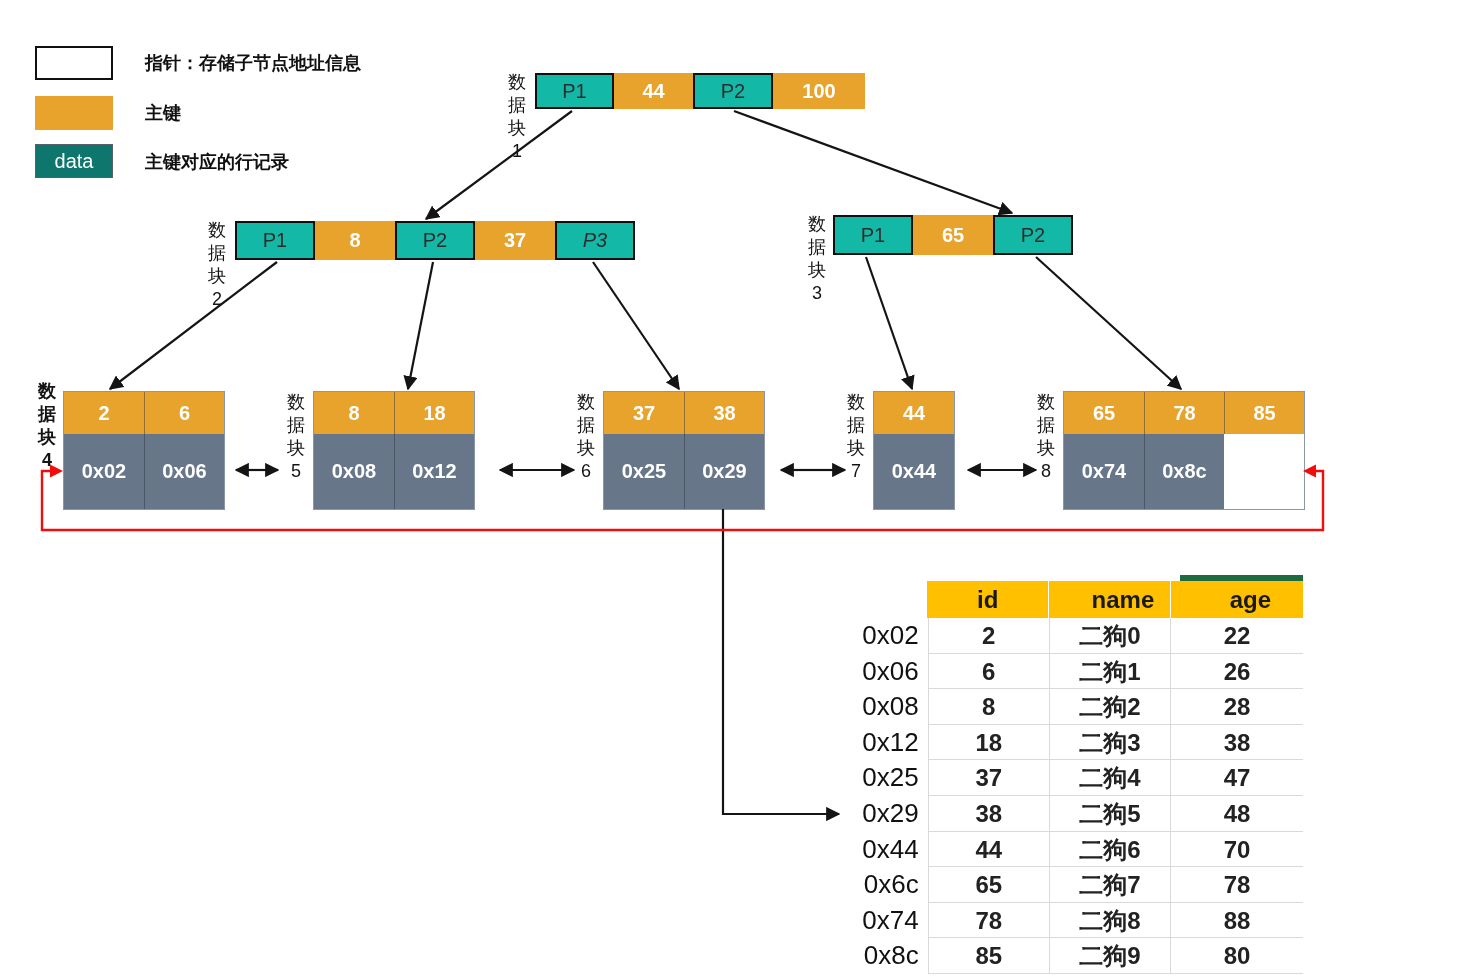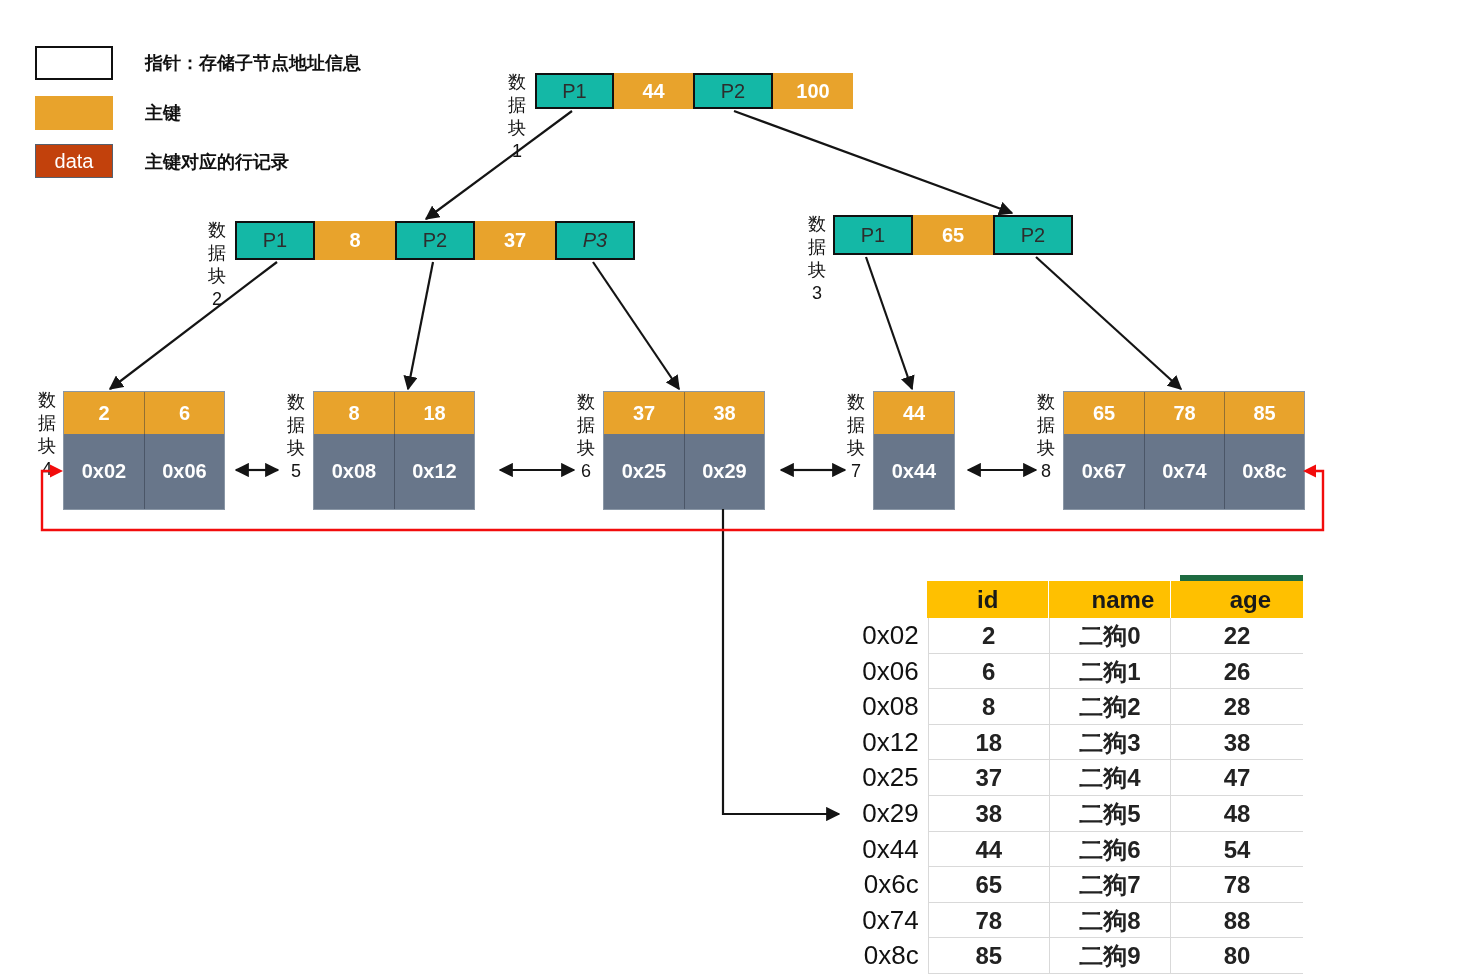--- a/index.html
+++ b/index.html
@@ -4,21 +4,21 @@
 <style>
   html,body{margin:0;padding:0;background:#ffffff;}
   #stage{
     position:relative;width:1462px;height:978px;overflow:hidden;background:#ffffff;
     font-family:"Liberation Sans","DejaVu Sans",sans-serif;color:#1a1a1a;margin-top:8px;
   }
   
   .lg-box{position:absolute;width:78px;height:34px;box-sizing:border-box;}
   .lg-pointer{left:35px;top:38px;background:#fff;border:2px solid #101010;}
   .lg-key{left:35px;top:88px;background:#E8A32C;}
-  .lg-data{left:35px;top:136px;background:#c2410c;border:1px solid #55606E;
+  .lg-data{left:35px;top:136px;background:#0f766e;border:1px solid #55606E;
            color:#fff;font-size:20px;display:flex;align-items:center;justify-content:center;}
   .lg-label{position:absolute;left:145px;font-size:18px;font-weight:bold;color:#111;line-height:22px;}
   
   .vlabel{position:absolute;width:22px;font-size:18px;line-height:23px;text-align:center;
           word-break:break-all;color:#141414;}
   
   .inode{position:absolute;display:flex;align-items:stretch;}
   .cell{box-sizing:border-box;display:flex;align-items:center;justify-content:center;font-size:20px;}
   .pc{background:#14b8a6;border:2px solid #101010;color:#2d2d2d;}
   .kc{background:#E8A32C;color:#ffffff;font-weight:600;}
@@ -54,31 +54,31 @@
   <div class="lg-box lg-pointer"></div>
   <div class="lg-label" style="top:44px;">指针：存储子节点地址信息</div>
   <div class="lg-box lg-key"></div>
   <div class="lg-label" style="top:94px;">主键</div>
   <div class="lg-box lg-data">data</div>
   <div class="lg-label" style="top:143px;">主键对应的行记录</div>
 
   <div class="vlabel" style="left:506px;top:63px;">数据块1</div>
   <div class="vlabel" style="left:206px;top:211px;">数据块2</div>
   <div class="vlabel" style="left:806px;top:205px;">数据块3</div>
-  <div class="vlabel" style="left:36px;top:381px;">数据块4</div>
+  <div class="vlabel" style="left:36px;top:372px;font-weight:bold;">数据块4</div>
   <div class="vlabel" style="left:285px;top:383px;">数据块5</div>
   <div class="vlabel" style="left:575px;top:383px;">数据块6</div>
   <div class="vlabel" style="left:845px;top:383px;">数据块7</div>
   <div class="vlabel" style="left:1035px;top:383px;">数据块8</div>
 
   <div class="inode" style="left:535px;top:65px;height:36px;">
     <div class="cell pc" style="width:79px;">P1</div>
     <div class="cell kc" style="width:79px;">44</div>
     <div class="cell pc" style="width:80px;">P2</div>
-    <div class="cell kc" style="width:80px;">100</div>
+    <div class="cell kc" style="width:92px;">100</div>
   </div>
 
   <div class="inode" style="left:235px;top:213px;height:39px;">
     <div class="cell pc" style="width:80px;">P1</div>
     <div class="cell kc" style="width:80px;">8</div>
     <div class="cell pc" style="width:80px;">P2</div>
     <div class="cell kc" style="width:80px;">37</div>
     <div class="cell pc" style="width:80px;font-style:italic;">P3</div>
   </div>
 
@@ -130,21 +130,20 @@
     </div>
   </div>
 
   <div class="leaf" style="left:1063px;top:383px;width:240px;">
     <div class="lrow">
       <div class="lk">65</div>
       <div class="lk">78</div>
       <div class="lk">85</div>
     </div>
     <div class="lrow">
-      <div class="la">0x67</div>
       <div class="la">0x74</div>
       <div class="la">0x8c</div>
     </div>
   </div>
 
   <svg id="wires" width="1462" height="978" viewBox="0 0 1462 978">
     <defs>
       <marker id="mb" viewBox="0 0 10 10" refX="9" refY="5" markerWidth="6.5" markerHeight="6.5" orient="auto">
         <path d="M0,0 L10,5 L0,10 z" fill="#141414"></path>
       </marker>
@@ -217,21 +216,21 @@
     <div class="trow">
       <div class="tlabel">0x29</div>
       <div class="tcell c-id">38</div>
       <div class="tcell c-name">二狗5</div>
       <div class="tcell c-age">48</div>
     </div>
     <div class="trow">
       <div class="tlabel">0x44</div>
       <div class="tcell c-id">44</div>
       <div class="tcell c-name">二狗6</div>
-      <div class="tcell c-age">54</div>
+      <div class="tcell c-age">70</div>
     </div>
     <div class="trow">
       <div class="tlabel">0x6c</div>
       <div class="tcell c-id">65</div>
       <div class="tcell c-name">二狗7</div>
       <div class="tcell c-age">78</div>
     </div>
     <div class="trow">
       <div class="tlabel">0x74</div>
       <div class="tcell c-id">78</div>

